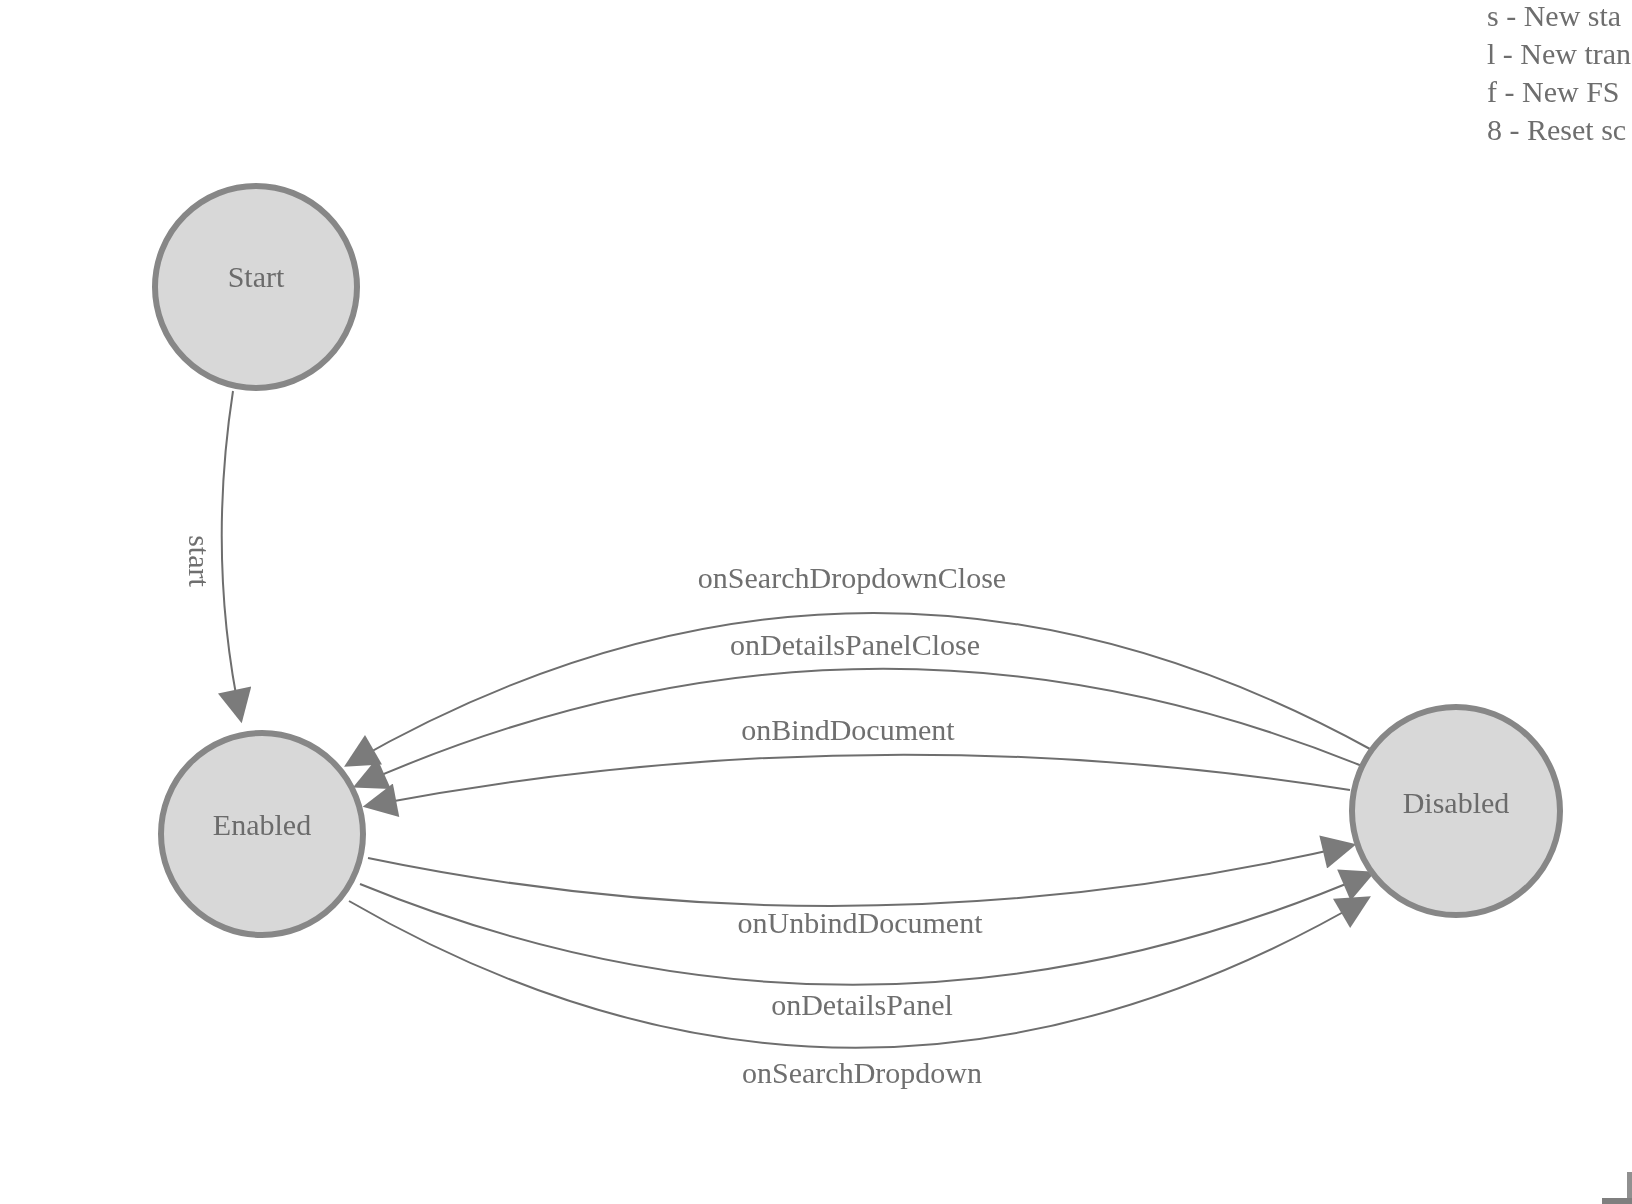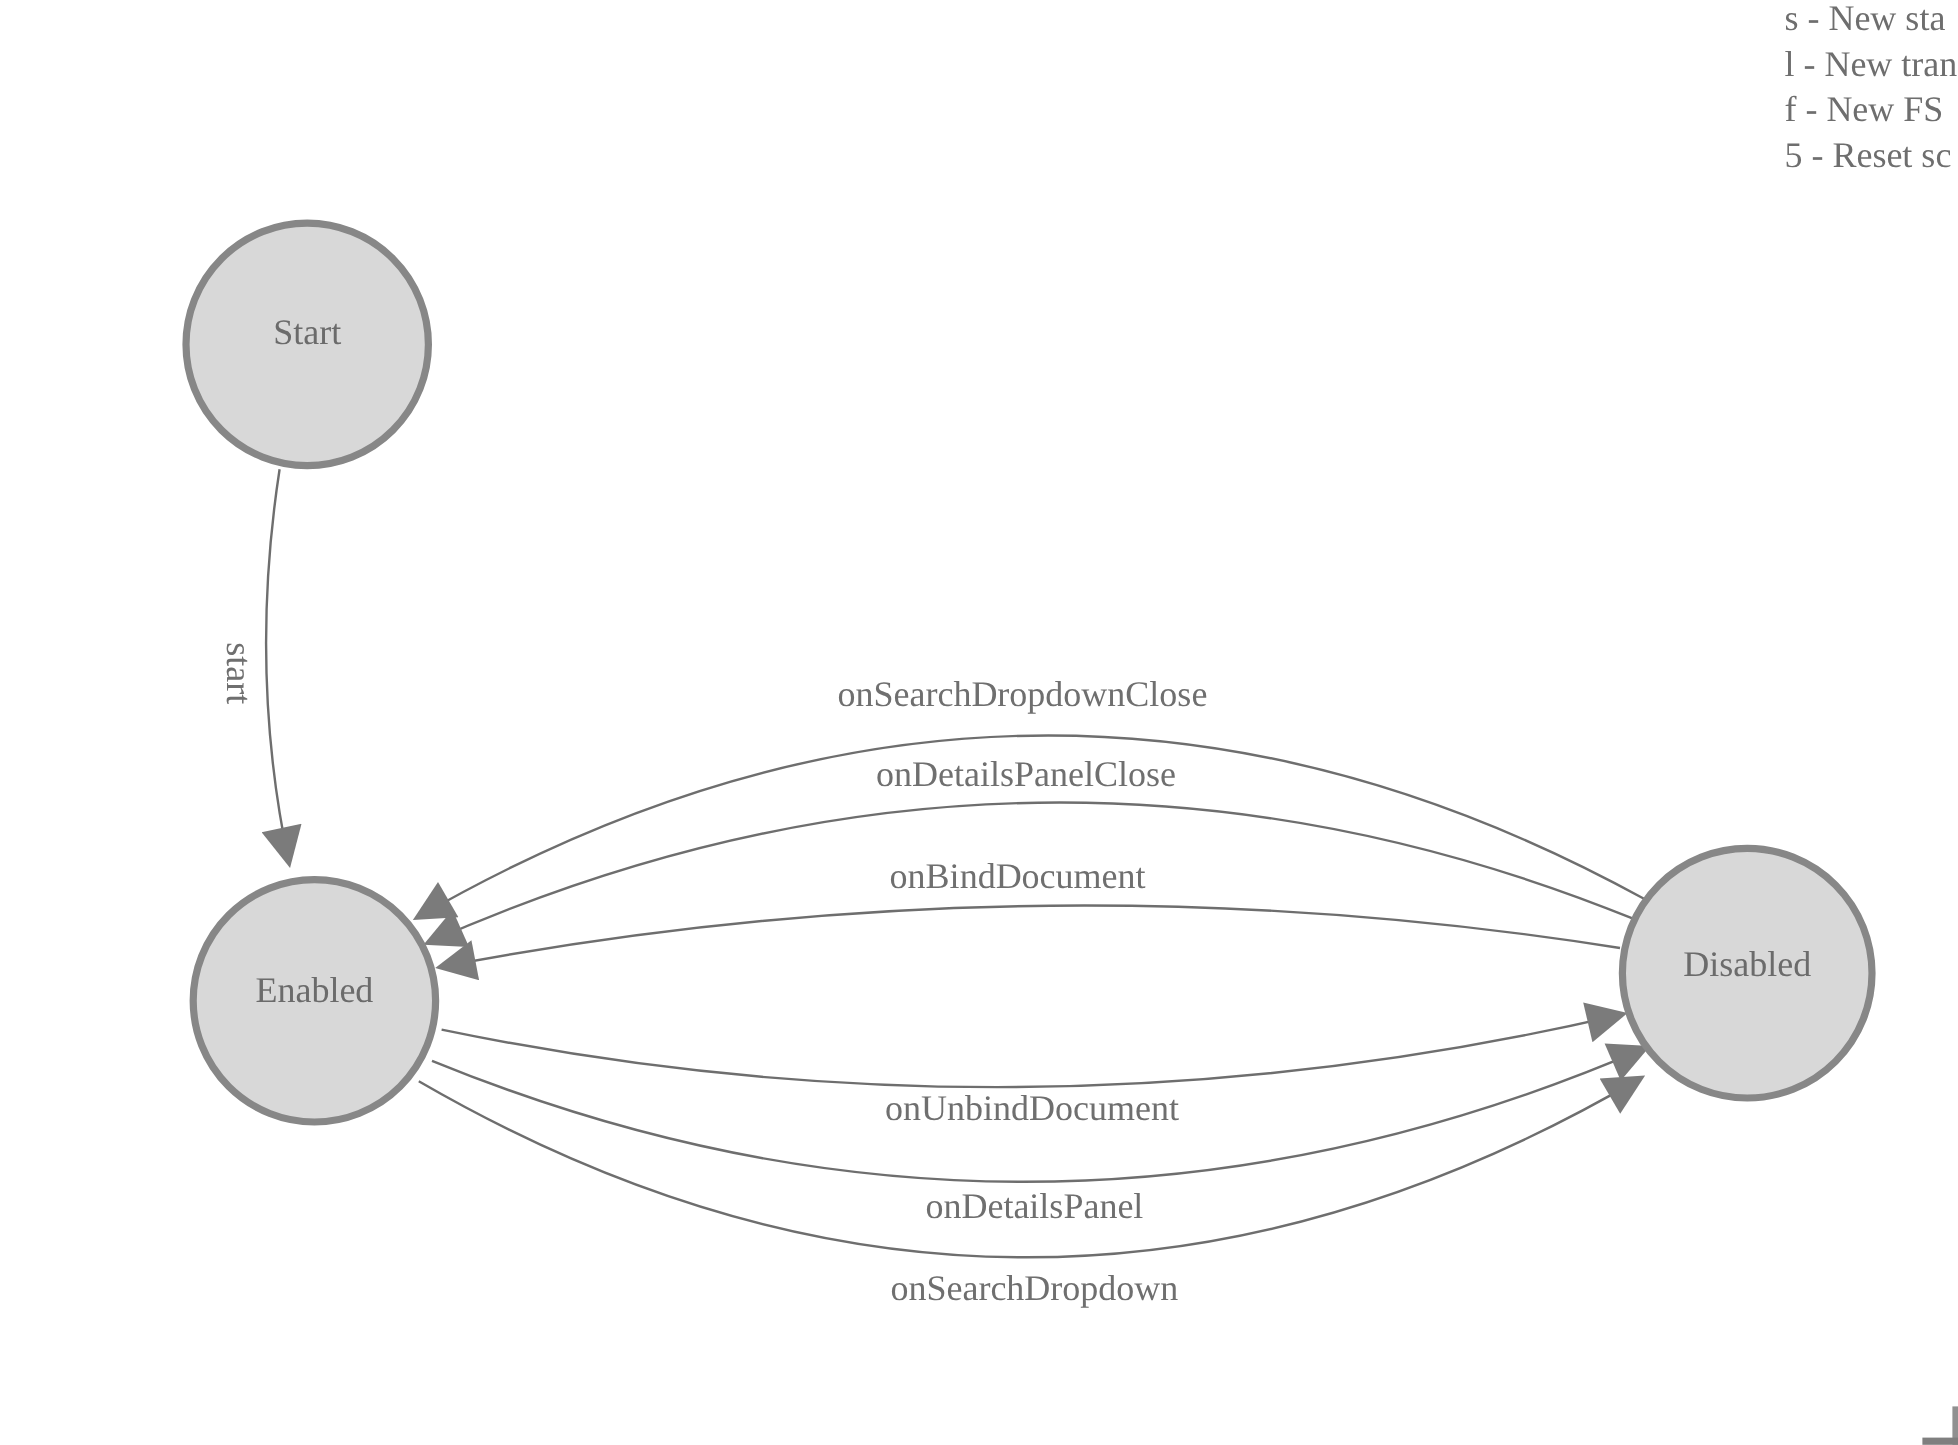--- a/index.html
+++ b/index.html
@@ -128,17 +128,17 @@
   <g>
     <circle class="node-circle" cx="1456" cy="811" r="104"></circle>
     <text class="node-label" x="1456" y="813">Disabled</text>
   </g>
 </svg>
 
 <div class="legend">
   <div class="legend-line">s - New sta</div>
   <div class="legend-line">l - New tran</div>
   <div class="legend-line">f - New FS</div>
-  <div class="legend-line">5 - Reset sc</div>
+  <div class="legend-line">8 - Reset sc</div>
 </div>
 
 <div class="corner-bar-v"></div>
 <div class="corner-bar-h"></div>
 
 </body></html>

